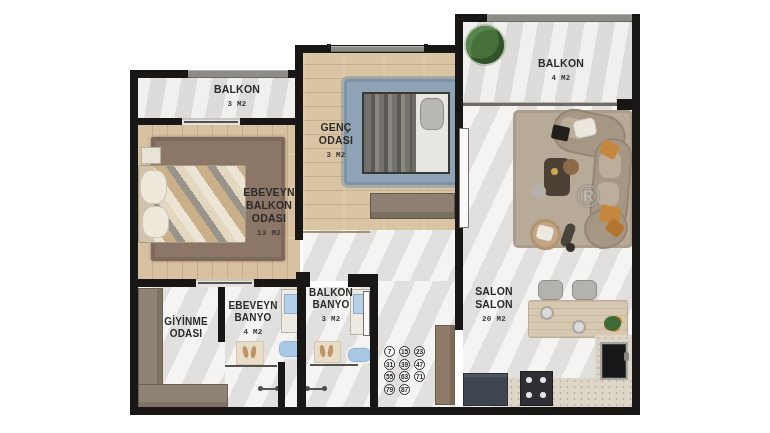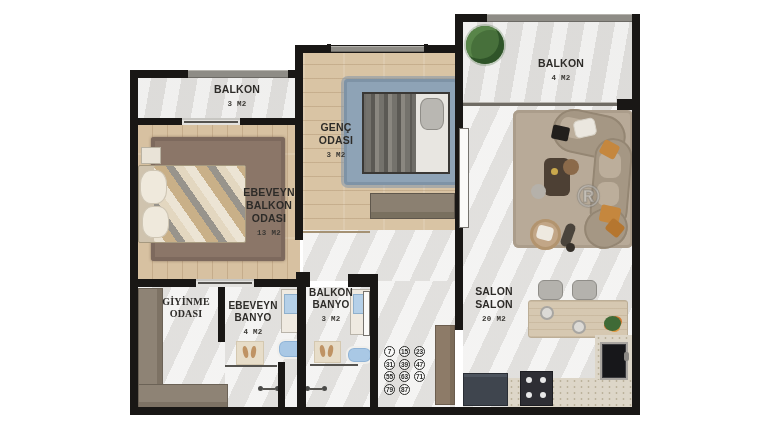--- a/index.html
+++ b/index.html
@@ -208,21 +208,21 @@
   </div>
   <div class="abs lbl" style="left:511px;top:57px;width:100px;">
     <span>BALKON</span>
     <span class="sz">4 M2</span>
   </div>
   <div class="abs lbl" style="left:449px;top:285px;width:90px;">
     <span>SALON</span><br>
     <span>SALON</span>
     <span class="sz">20 M2</span>
   </div>
-  <div class="abs lbl small" style="left:141px;top:296px;width:90px;font-family:Liberation Serif, serif;">
+  <div class="abs lbl small" style="left:141px;top:316px;width:90px;">
     <span>GİYİNME</span><br>
     <span>ODASI</span>
   </div>
   <div class="abs lbl small" style="left:213px;top:300px;width:80px;">
     <span>EBEVEYN</span><br>
     <span>BANYO</span>
     <span class="sz">4 M2</span>
   </div>
   <div class="abs lbl small" style="left:296px;top:287px;width:70px;">
     <span>BALKON</span><br>

